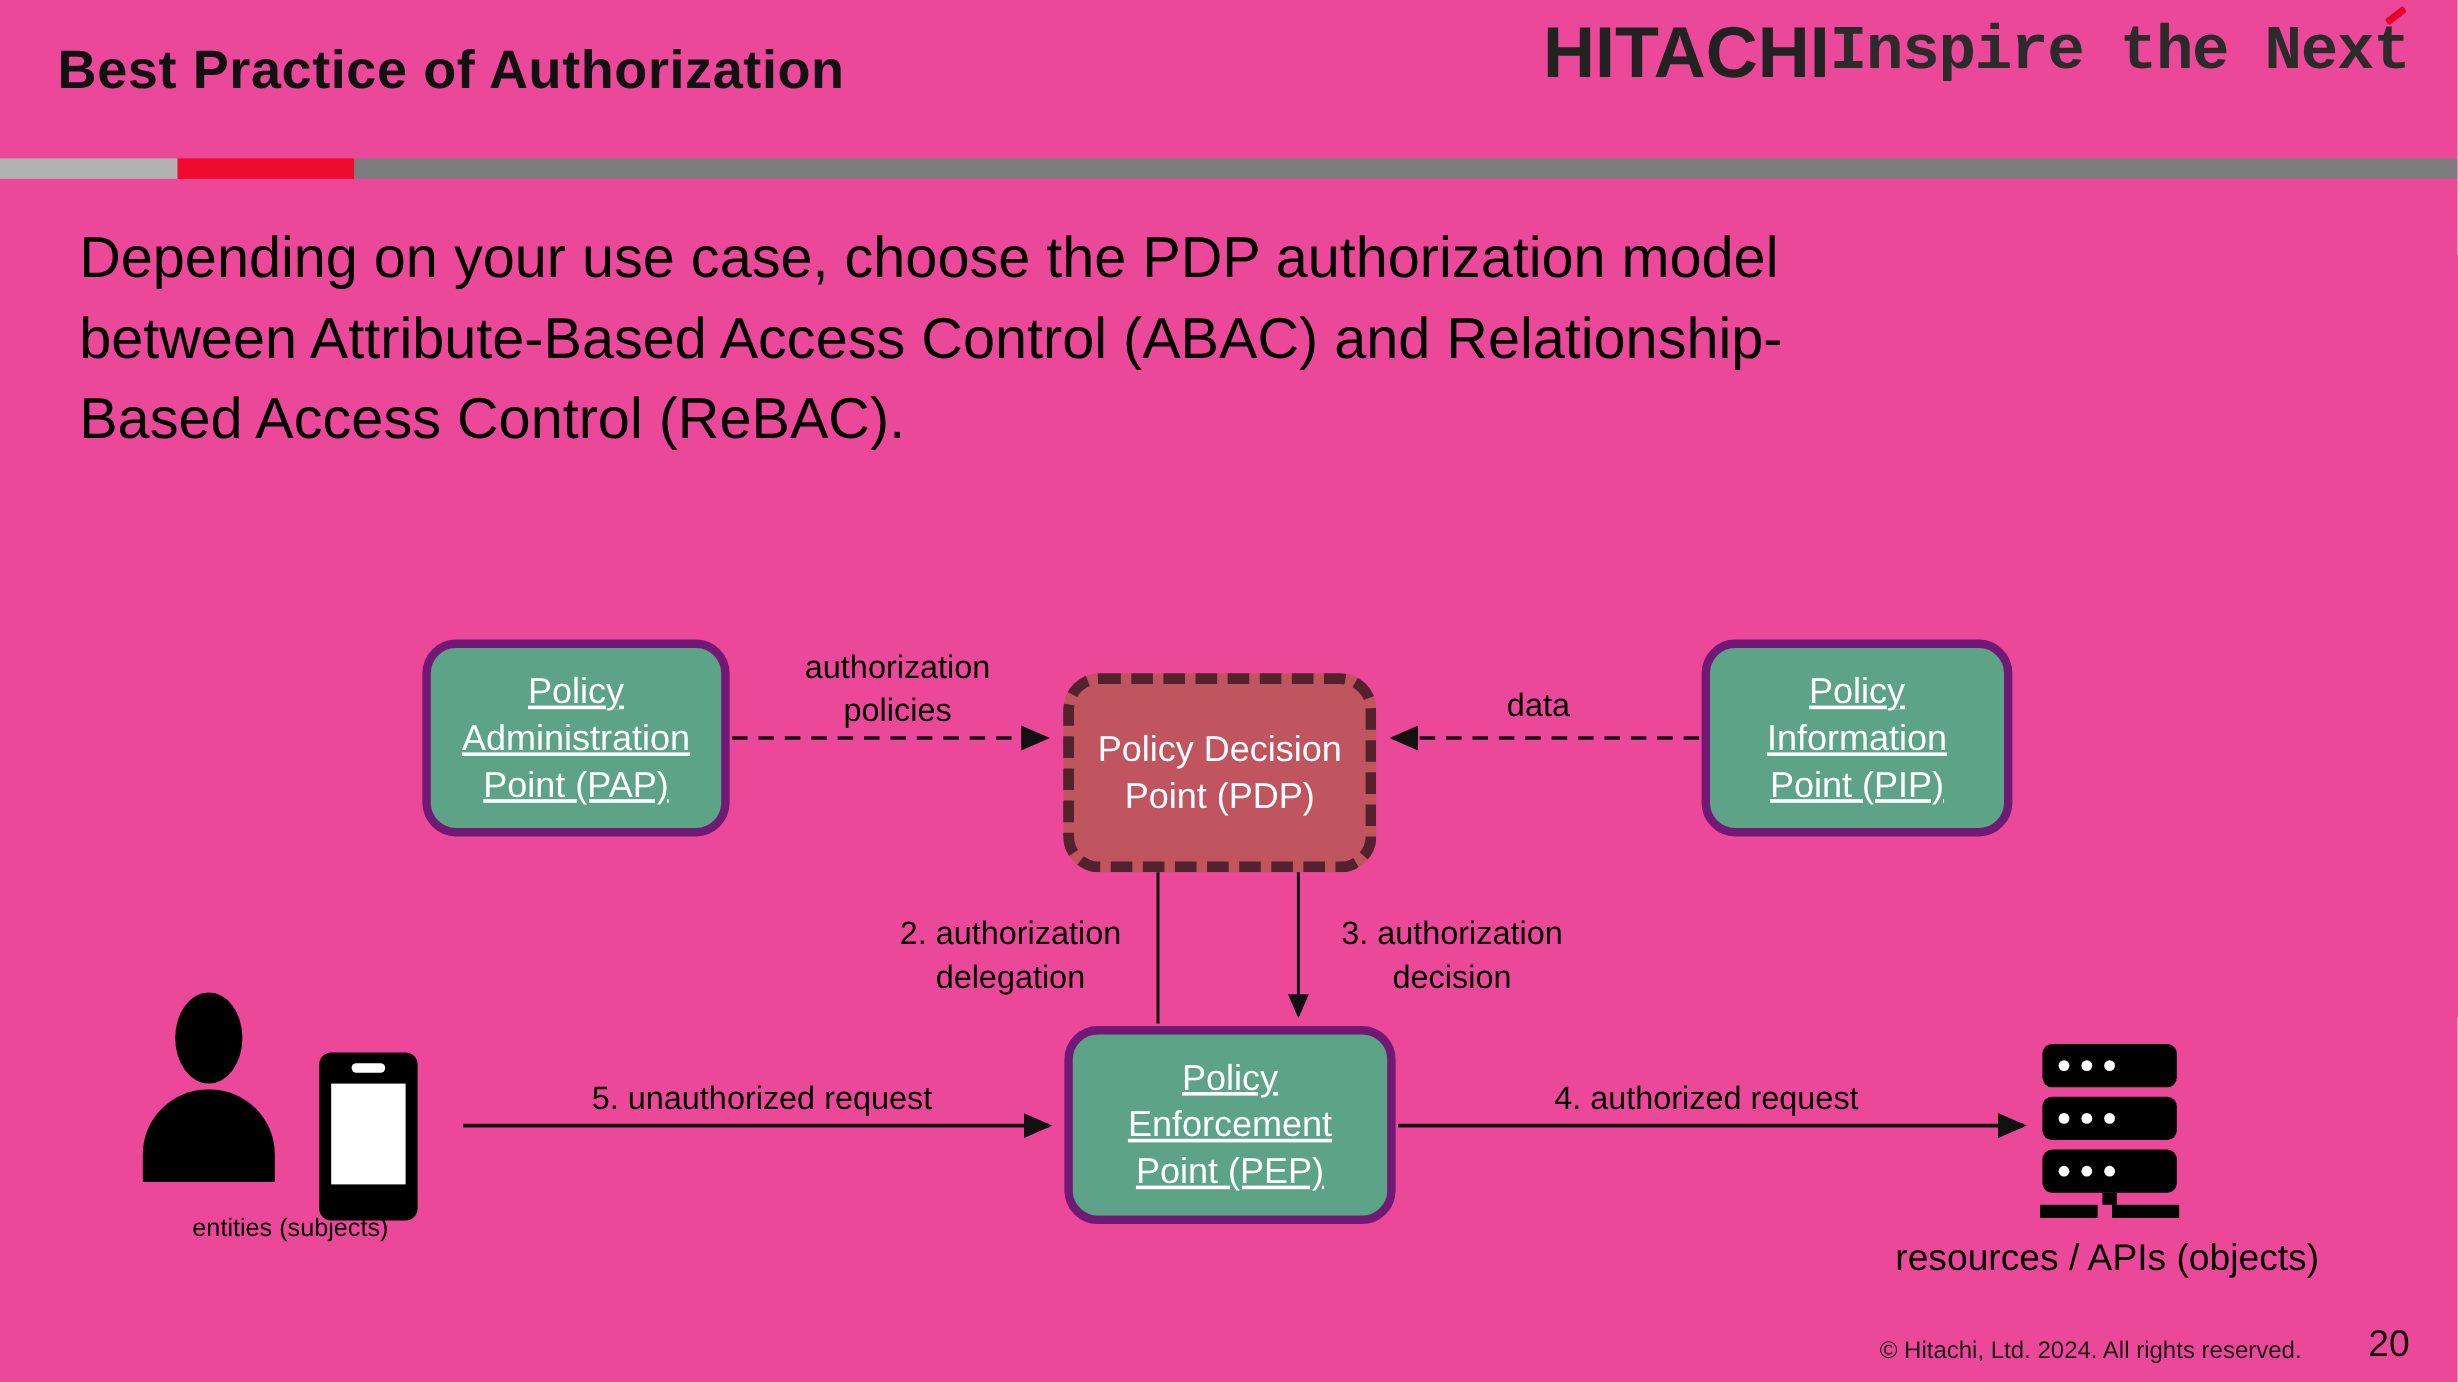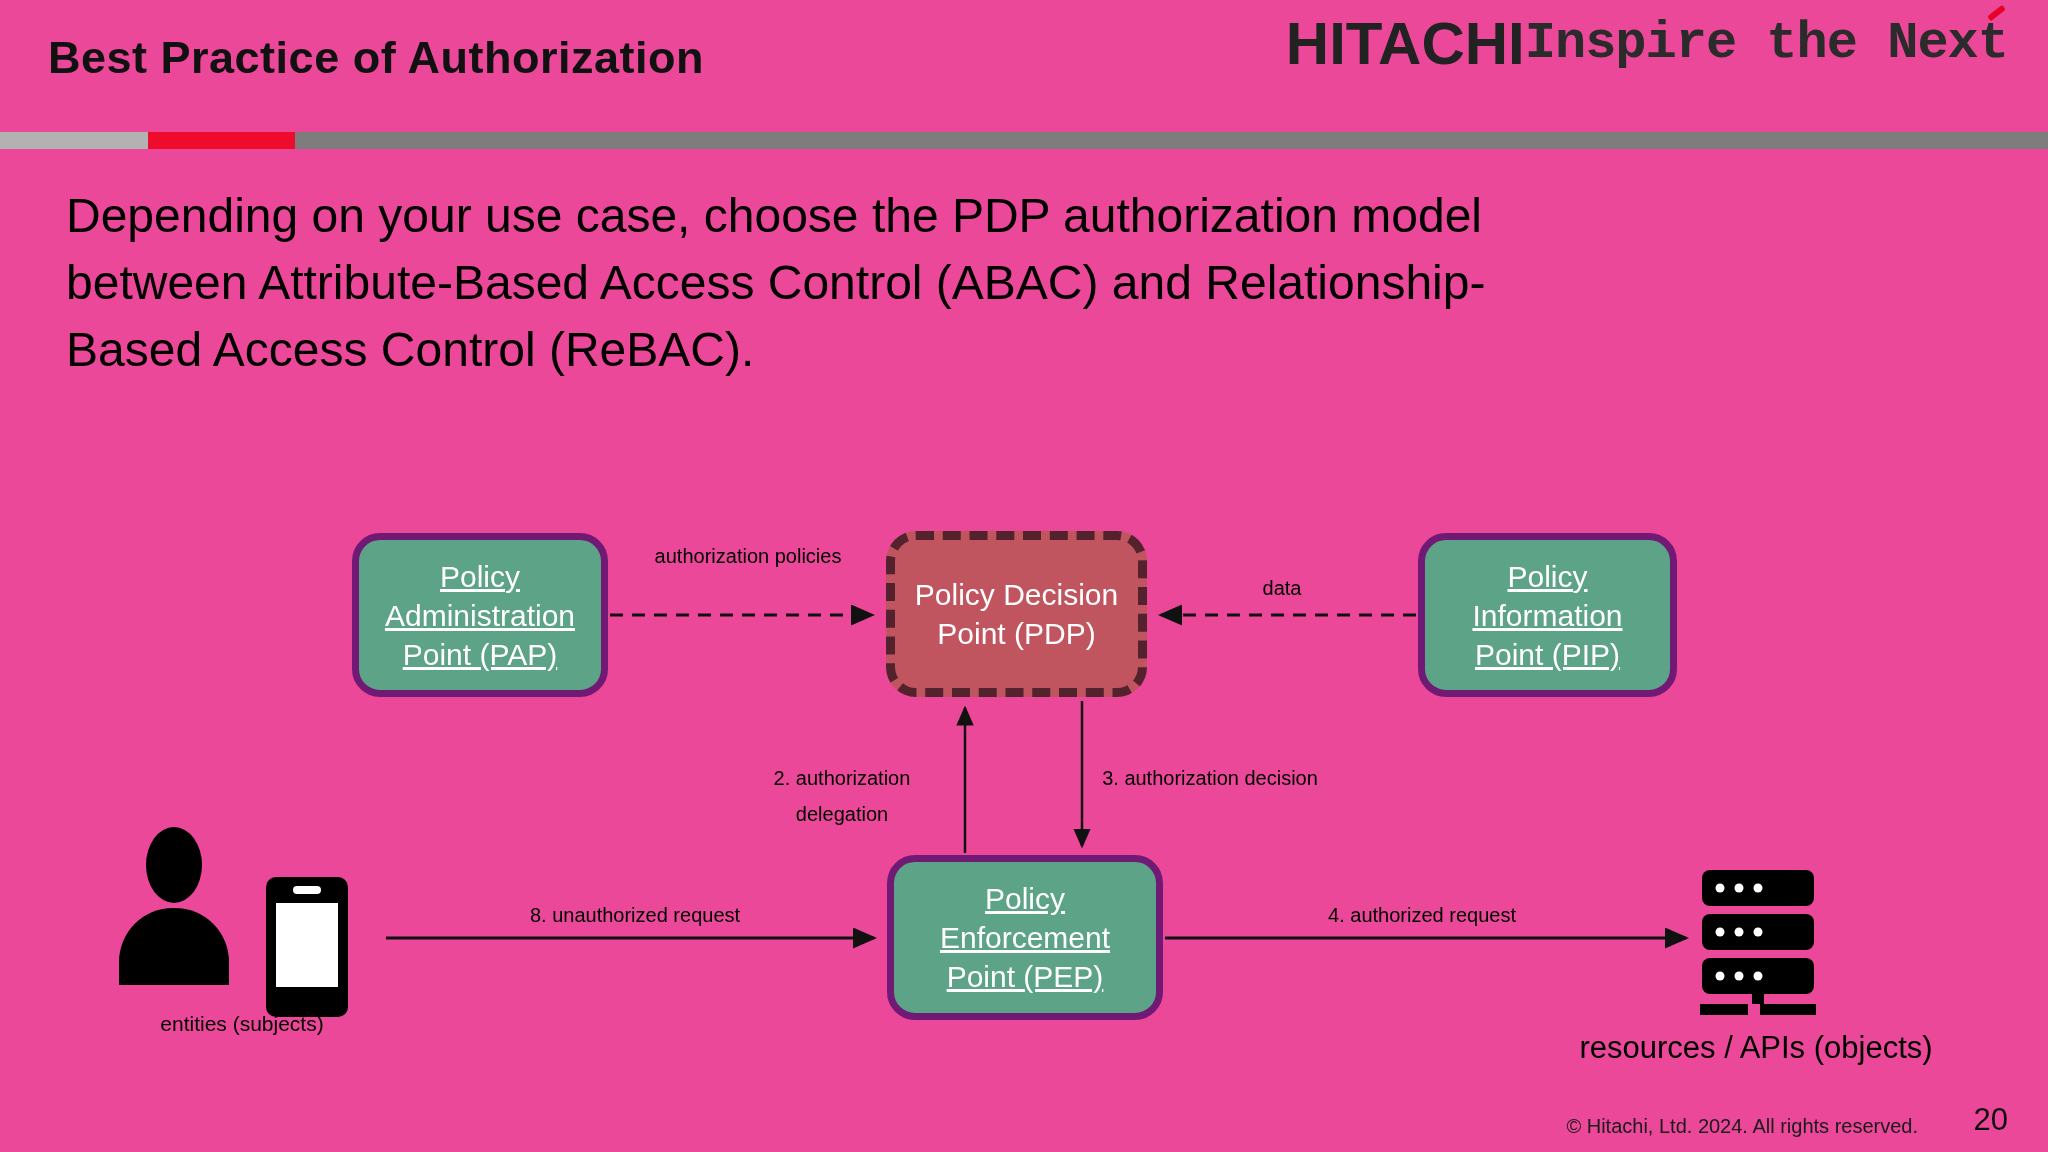--- a/index.html
+++ b/index.html
@@ -36,27 +36,27 @@
     font-size:48px; line-height:67px; color:#000;
   }
   .intro b { font-weight:normal; }
   
   .dbox {
     position:absolute; box-sizing:border-box; display:flex; align-items:center; justify-content:center;
     text-align:center; color:#fff; font-size:30px; line-height:39px; padding:0 10px;
     border-radius:28px;
   }
   .dbox.green { background:#5ca387; border:7px solid #701a75;text-decoration:underline; }
-  .dbox.red   { background:#c05560; border:9px dashed #54222d; border-radius:30px; }
+  .dbox.red   { background:#c05560; border:9px dashed #54222d; border-radius:30px;margin-top:30px; }
   #box-pap { left:352px;  top:533px; width:256px; height:164px; }
   #box-pdp { left:886px;  top:531px; width:261px; height:166px; }
   #box-pip { left:1418px; top:533px; width:259px; height:164px; }
   #box-pep { left:887px;  top:855px; width:276px; height:165px; }
   
-  .dlabel { position:absolute; text-align:center; font-size:20px; line-height:36px; color:#000; }
+  .dlabel { position:absolute; text-align:center; font-size:27px; line-height:36px; color:#000; }
   #lab-policies     { left:640px;  top:538px;  width:216px; }
   #lab-data         { left:1207px; top:570px;  width:150px; }
   #lab-delegation   { left:726px;  top:760px;  width:232px; }
   #lab-decision     { left:1094px; top:760px;  width:232px; }
   #lab-unauthorized { left:460px;  top:897px;  width:350px; white-space:nowrap; }
   #lab-authorized   { left:1272px; top:897px;  width:300px; white-space:nowrap; }
   #lab-entities     { left:92px;   top:1006px; width:300px; font-size:21px; }
   #lab-resources    { left:1556px; top:1030px; width:400px; font-size:31px; }
   
   .arrows { position:absolute; left:0; top:0; pointer-events:none; }
@@ -124,21 +124,21 @@
 
   <div id="box-pap" class="dbox green">Policy Administration Point (PAP)</div>
   <div id="box-pdp" class="dbox red">Policy Decision Point (PDP)</div>
   <div id="box-pip" class="dbox green">Policy Information Point (PIP)</div>
   <div id="box-pep" class="dbox green">Policy Enforcement Point (PEP)</div>
 
   <div id="lab-policies" class="dlabel">authorization policies</div>
   <div id="lab-data" class="dlabel">data</div>
   <div id="lab-delegation" class="dlabel">2. authorization delegation</div>
   <div id="lab-decision" class="dlabel">3. authorization decision</div>
-  <div id="lab-unauthorized" class="dlabel">8. unauthorized request</div>
+  <div id="lab-unauthorized" class="dlabel">5. unauthorized request</div>
   <div id="lab-authorized" class="dlabel">4. authorized request</div>
   <div id="lab-entities" class="dlabel">entities (subjects)</div>
   <div id="lab-resources" class="dlabel">resources / APIs (objects)</div>
 
   <div class="person-head"></div>
   <div class="person-body"></div>
 
   <div class="phone">
     <span class="speaker"></span>
     <span class="screen"></span>

